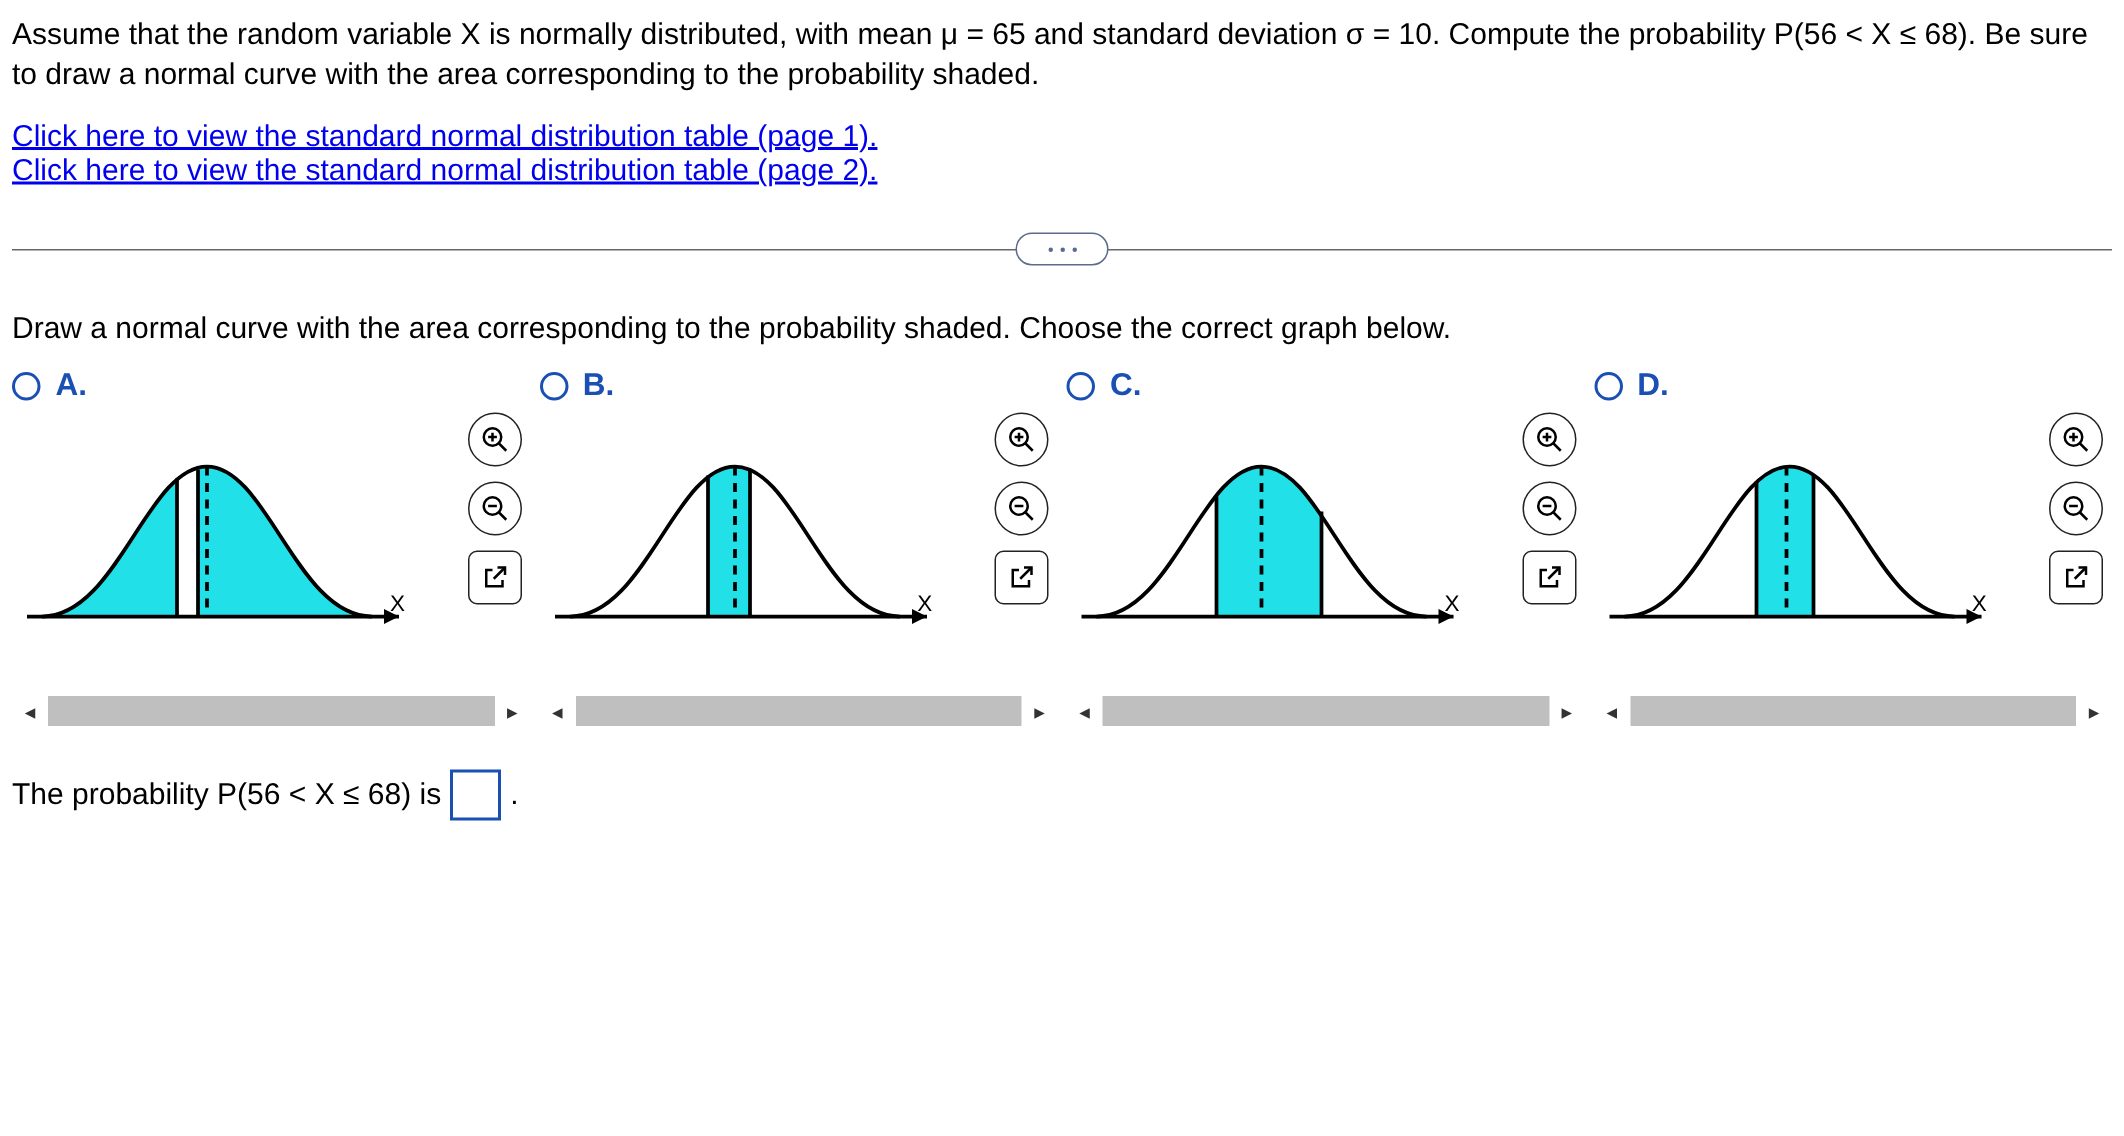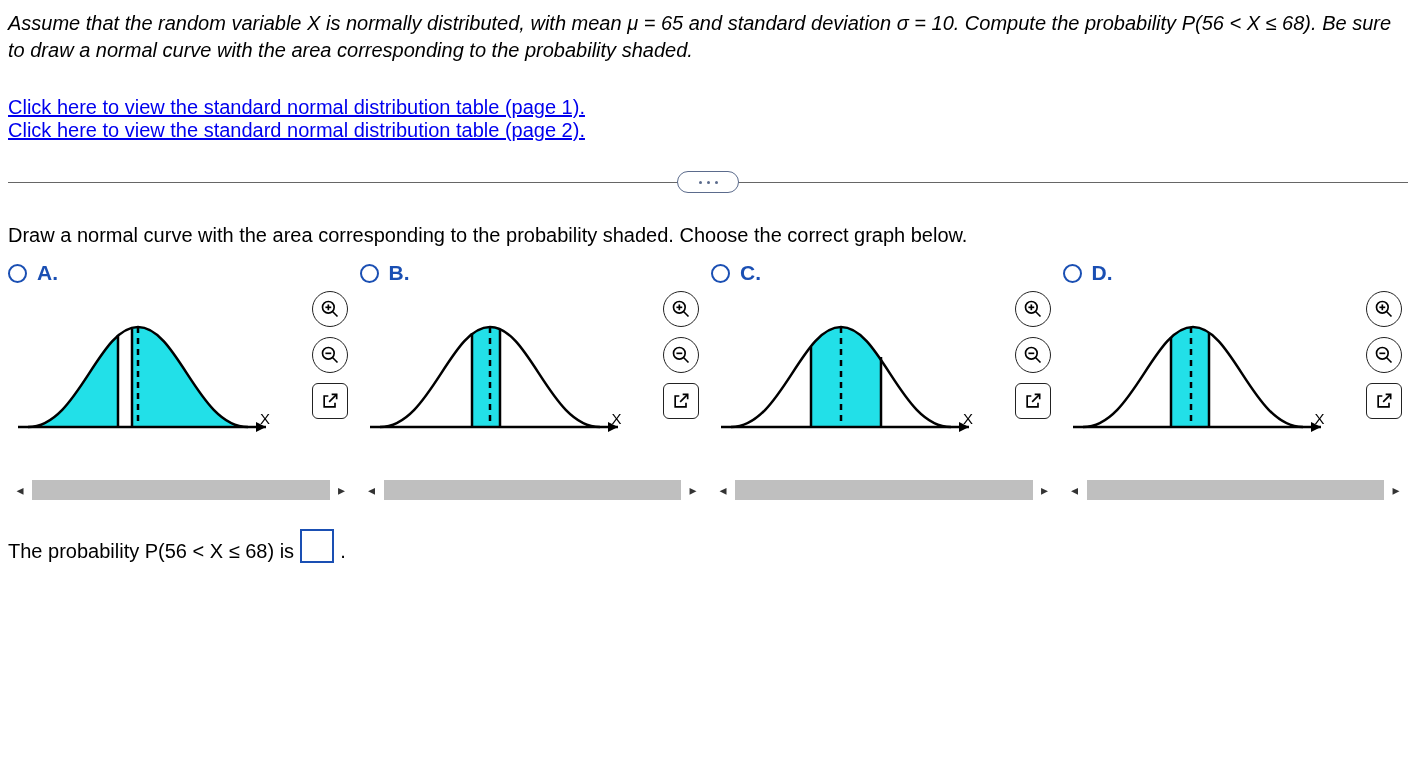--- a/index.html
+++ b/index.html
@@ -3,21 +3,21 @@
 <meta charset="utf-8">
 <style>
   body {
     font-family: Arial, Helvetica, sans-serif;
     font-size: 20px;
     color: #000;
     margin: 0;
     padding: 10px 8px;
     background: #fff;
   }
-  .question-text { line-height: 1.35; font-style: italic; }
+  .question-text { line-height: 1.35; }
   a.link {
     color: #0000EE;
     text-decoration: underline;
   }
   .divider-wrap {
     position: relative;
     margin: 28px 0 30px 0;
     height: 24px;
   }
   .divider-line {
@@ -119,42 +119,42 @@
     color:#333; cursor:pointer; font-size:14px;
   }
   .scroll-track {
     flex:1;
     height: 20px;
     background: #bfbfbf;
   }
   .answer-line {
     margin-top: 26px;
     display: flex;
-    align-items: flex-end;
+    align-items: center;
     flex-wrap: wrap;
     gap: 6px;
     font-size: 20px;
   }
   .answer-input {
     width: 30px;
     height: 30px;
     border: 2px solid #1a4fb3;
     background: #fff;
     font-size: 18px;
     text-align: center;
     padding: 0;
   }
   .hint { color: #2a3a6b; }
 </style>
 </head>
 <body>
 
 <div class="question-text">Assume that the random variable X is normally distributed, with mean μ = 65 and standard deviation σ = 10. Compute the probability P(56 &lt; X ≤ 68). Be sure to draw a normal curve with the area corresponding to the probability shaded.</div>
 
-<div style="margin-top:32px;">
+<div style="margin-top:16px;">
   <a href="#" class="link">Click here to view the standard normal distribution table (page 1).</a><br>
   <a href="#" class="link">Click here to view the standard normal distribution table (page 2).</a>
 </div>
 
 <div class="divider-wrap">
   <hr class="divider-line">
   <div class="divider-pill">
     <span class="dot"></span>
       <span class="dot"></span>
       <span class="dot"></span>

